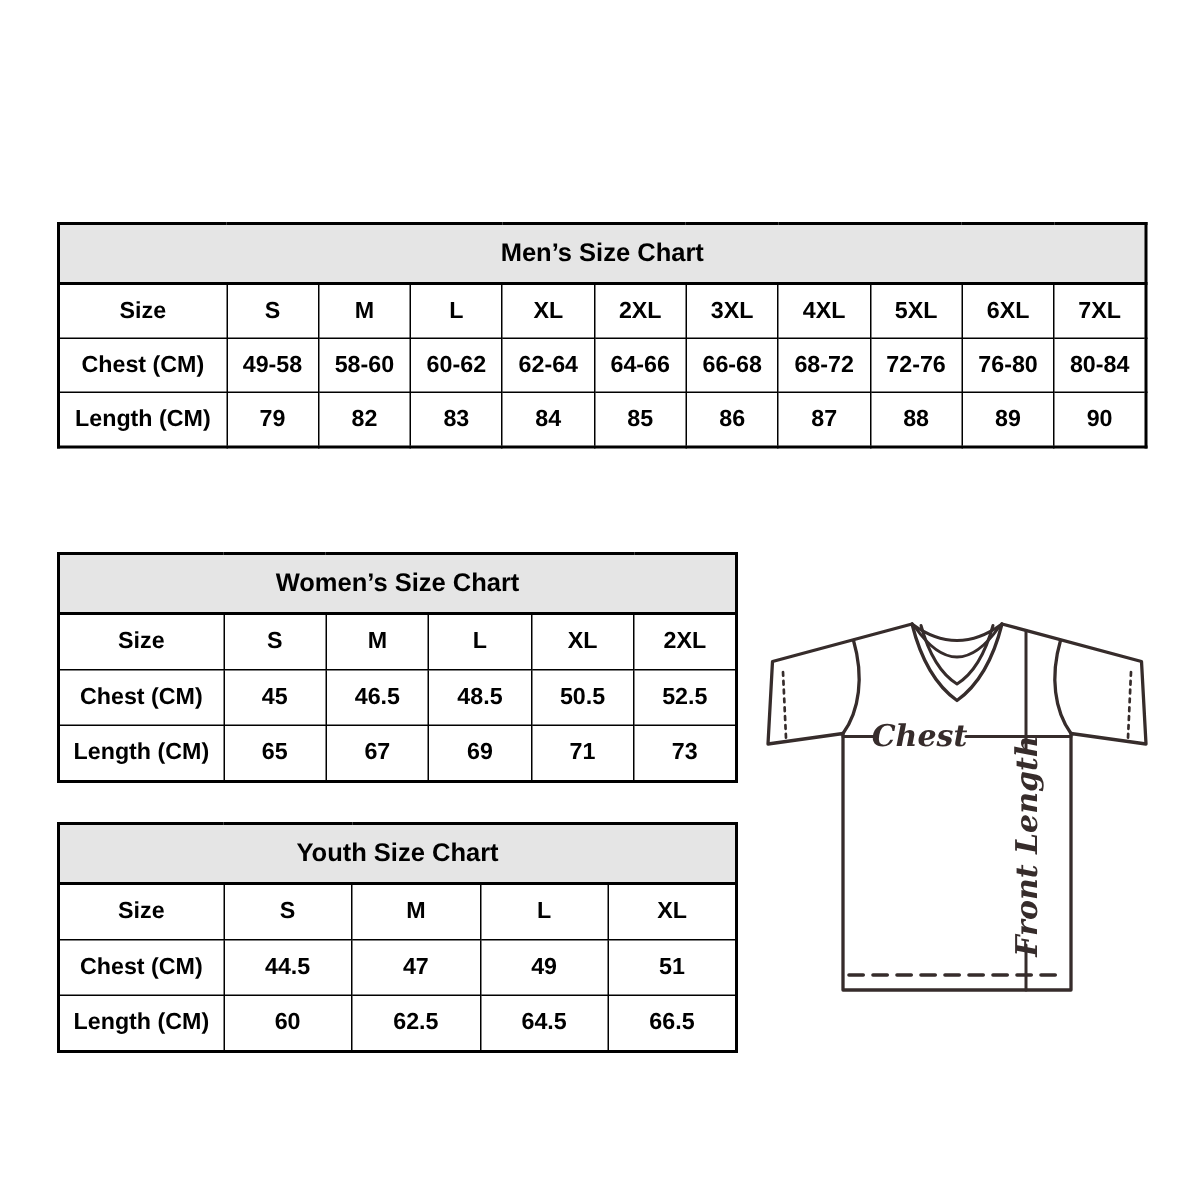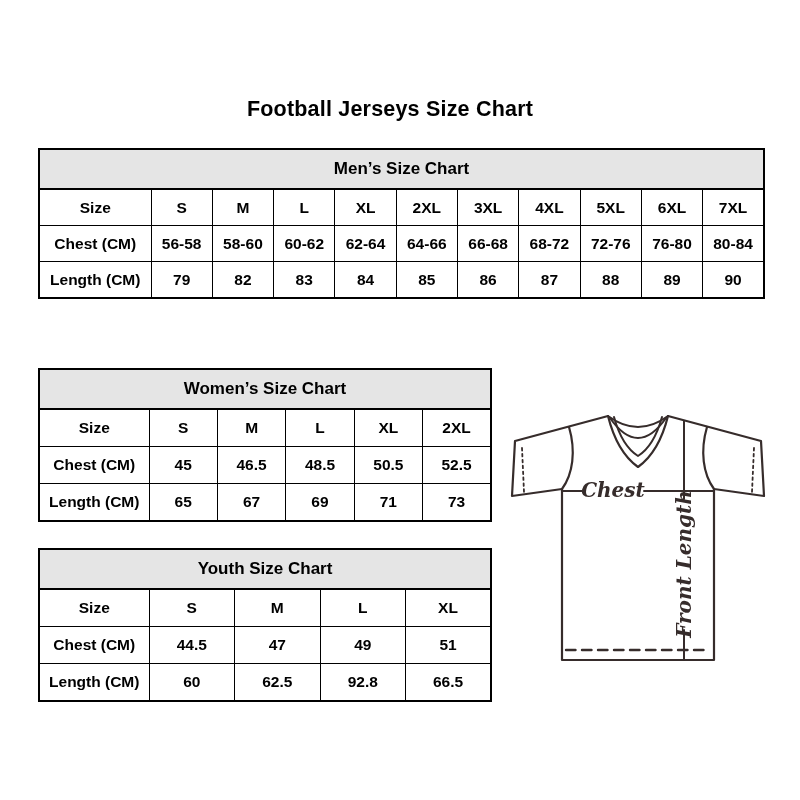--- a/index.html
+++ b/index.html
@@ -21,21 +21,20 @@
   .jersey-wrap{position:absolute;left:505px;top:396px;width:272px;height:276px;}
   .jersey-wrap svg{display:block;}
   .jersey-label{font-family:"DejaVu Serif","Liberation Serif",serif;
                 font-style:italic;font-weight:bold;}
 </style>
 </head>
 <body>
 
 <div class="canvas">
 
-  <h1 class="title">Football Jerseys Size Chart</h1>
 
   <table class="sizechart men">
     <colgroup>
       <col style="width:112px">
       <col>
         <col>
         <col>
         <col>
         <col>
         <col>
@@ -58,21 +57,21 @@
           <td>XL</td>
           <td>2XL</td>
           <td>3XL</td>
           <td>4XL</td>
           <td>5XL</td>
           <td>6XL</td>
           <td>7XL</td>
         </tr>
         <tr>
           <td>Chest (CM)</td>
-          <td>56-58</td>
+          <td>49-58</td>
           <td>58-60</td>
           <td>60-62</td>
           <td>62-64</td>
           <td>64-66</td>
           <td>66-68</td>
           <td>68-72</td>
           <td>72-76</td>
           <td>76-80</td>
           <td>80-84</td>
         </tr>
@@ -159,21 +158,21 @@
           <td>Chest (CM)</td>
           <td>44.5</td>
           <td>47</td>
           <td>49</td>
           <td>51</td>
         </tr>
         <tr>
           <td>Length (CM)</td>
           <td>60</td>
           <td>62.5</td>
-          <td>92.8</td>
+          <td>64.5</td>
           <td>66.5</td>
         </tr>
       </tbody>
   </table>
 
   <div class="jersey-wrap">
     <svg viewBox="0 0 272 272" width="272" height="272" xmlns="http://www.w3.org/2000/svg">
       <g fill="none" stroke="#362c2b" stroke-width="2.2" stroke-linejoin="round" stroke-linecap="round">
 
         <path d="M103,20 L10,45 L7,100 L57,93 L57,264 L209,264 L209,93 L259,100 L256,45 L163,20"></path>

